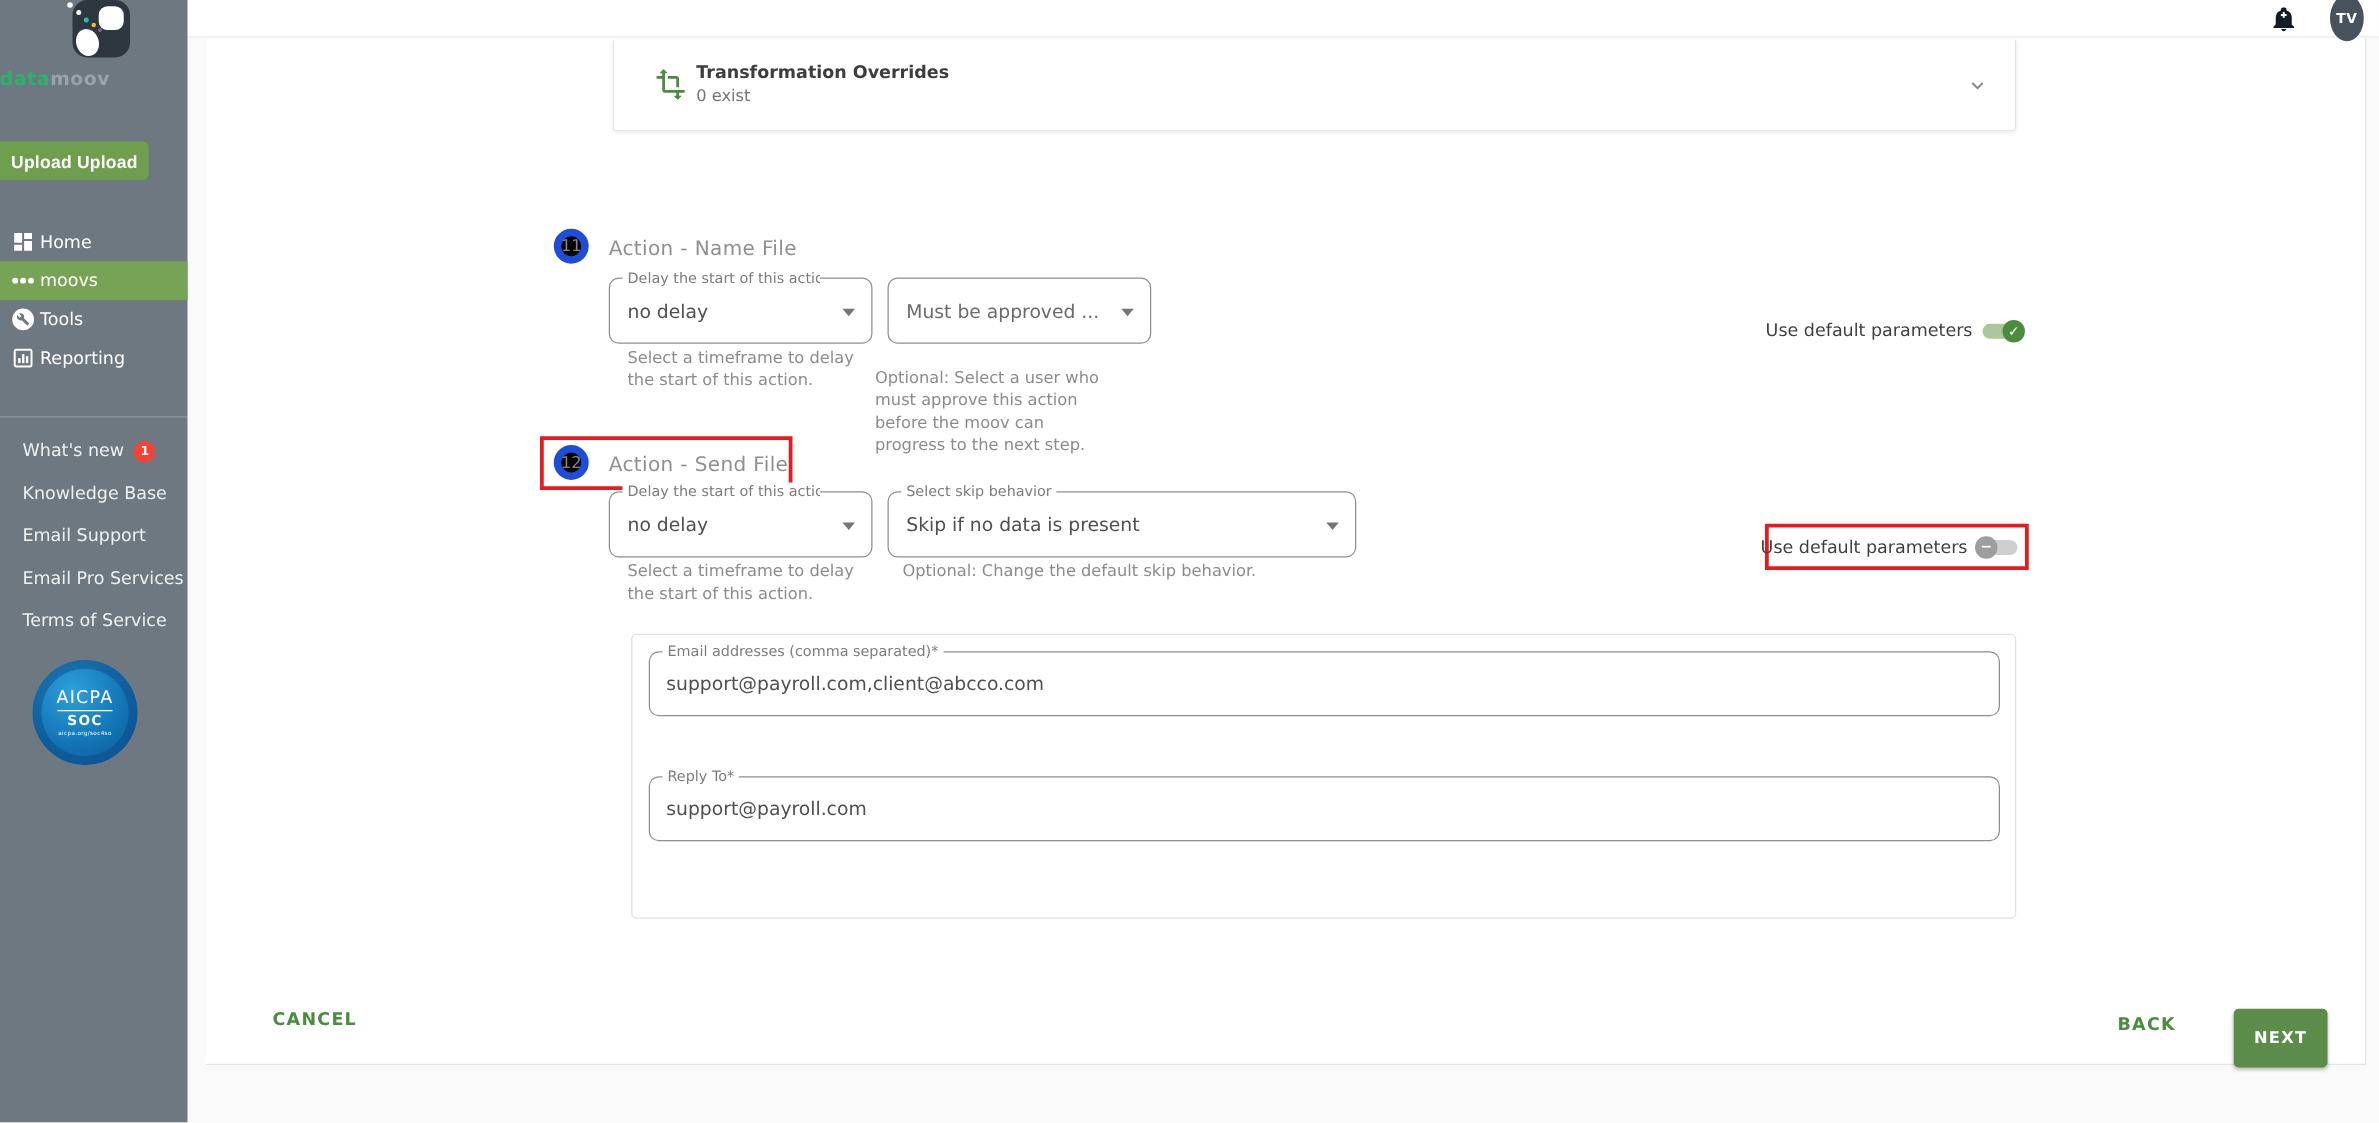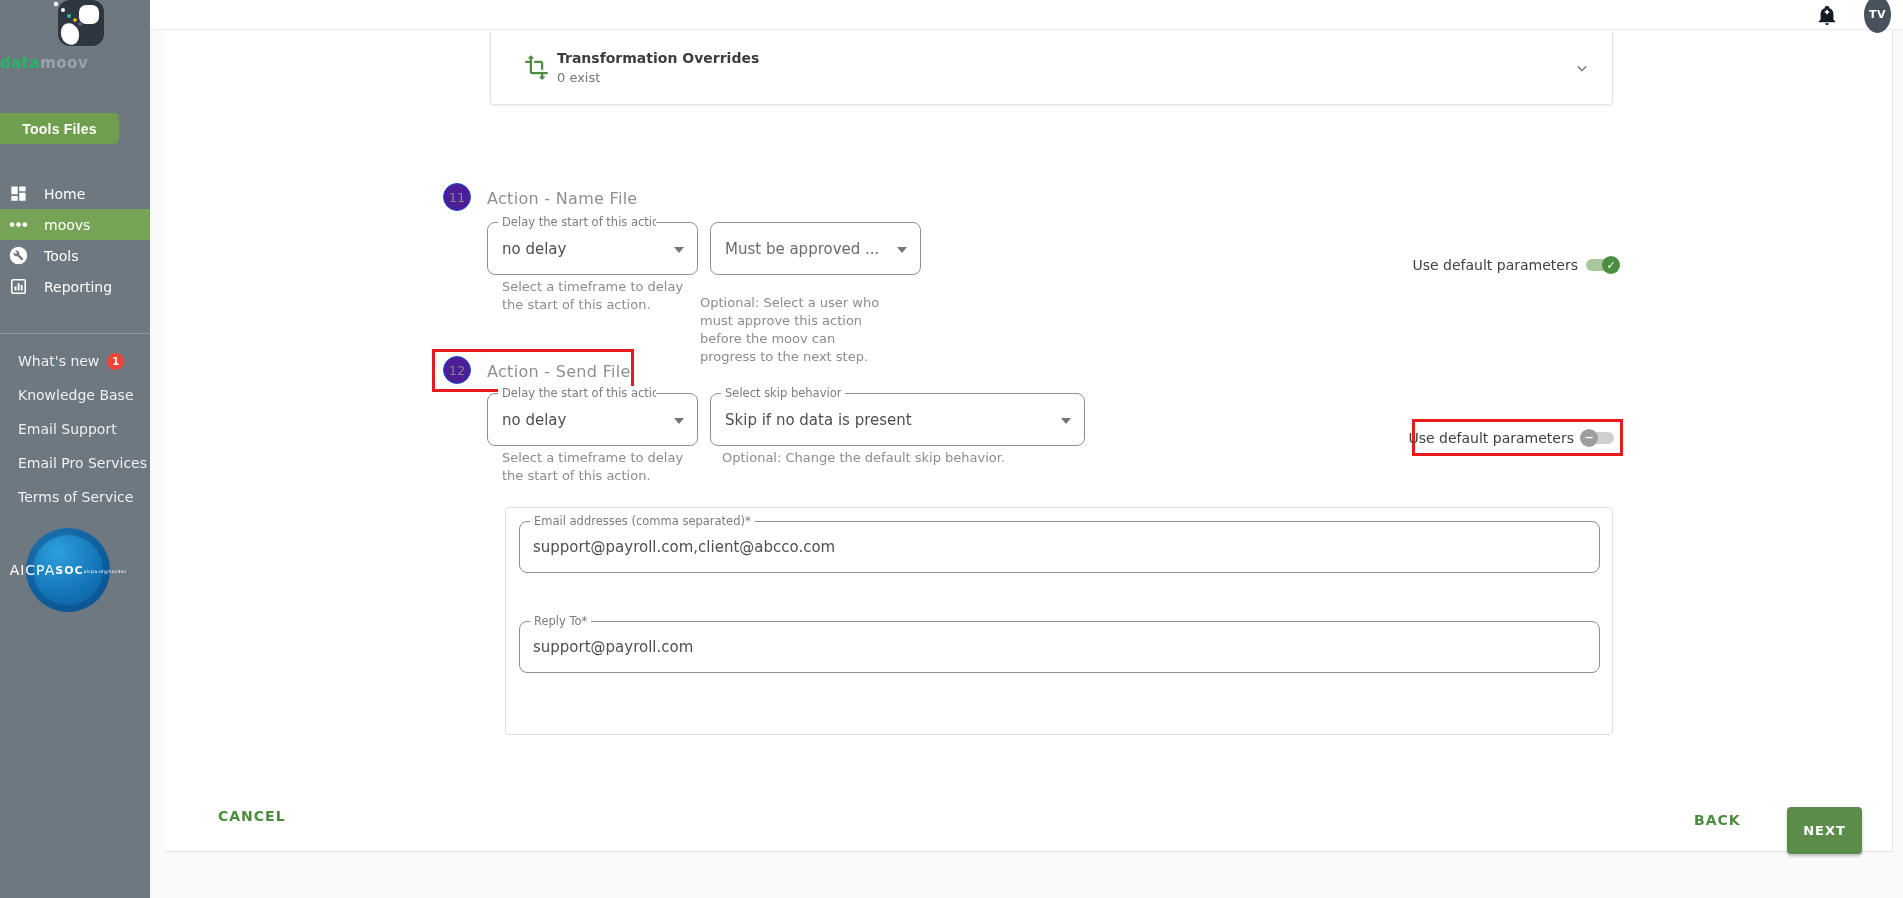--- a/index.html
+++ b/index.html
@@ -10,31 +10,31 @@
   
   .sidebar { position:absolute; left:0; top:0; width:150px; height:898px; background:#6e7880; z-index:5; }
   .logo-wrap { position:absolute; left:0; top:0; width:150px; text-align:left; }
   .logo-icon { margin:0 auto; width:58px; height:52px; position:relative; }
   .wordmark { font-size:15px; font-weight:600; letter-spacing:0.5px; margin-top:2px; }
   .wordmark .wl { color:#27b56a; }
   .wordmark .wr { color:#9aa3aa; }
   .upload-btn { position:absolute; left:0; top:113px; width:119px; height:31px; background:#6f9e4f; color:#fff;
     font-size:14px; font-weight:bold; border:none; border-radius:0 5px 5px 0; cursor:pointer; letter-spacing:0.2px; }
   .nav { position:absolute; left:0; top:178px; width:150px; }
-  .nav-item { display:flex; align-items:center; gap:16px; height:31px; padding-left:9px; color:#fff; font-size:14px; cursor:pointer; }
+  .nav-item { display:flex; align-items:center; gap:4px; height:31px; padding-left:9px; color:#fff; font-size:14px; cursor:pointer; }
   .nav-item.active { background:#77a356; }
   .nav-item svg { flex:0 0 auto; }
   .side-divider { position:absolute; left:0; top:333px; width:150px; height:1px; background:rgba(255,255,255,0.25); }
   .side-links { position:absolute; left:18px; top:351px; }
   .side-link { display:flex; align-items:center; gap:8px; color:#eef1f3; font-size:14px; height:20px; margin-bottom:14px; cursor:pointer; }
   .red-badge { width:17px; height:17px; border-radius:50%; background:#f44336; color:#fff; font-size:10px; font-weight:bold;
     display:flex; align-items:center; justify-content:center; }
   .soc-badge { position:absolute; left:26px; top:528px; width:84px; height:84px; border-radius:50%;
     background:radial-gradient(circle at 38% 30%, #2ea0dc 0%, #1273b5 55%, #0b5293 100%);
-    display:flex; align-items:center; justify-content:center; color:#fff;
+    display:flex; flex-direction:column; align-items:center; justify-content:center; color:#fff;
     box-shadow:inset 0 0 0 7px rgba(10,70,130,0.45); }
   .soc-badge .l1 { font-size:14px; letter-spacing:1px; }
   .soc-badge .rule { width:44px; height:1px; background:#fff; margin:2px 0 1px; }
   .soc-badge .l2 { font-size:11px; font-weight:bold; letter-spacing:1px; }
   .soc-badge .l3 { font-size:4.5px; margin-top:2px; letter-spacing:0.3px; }
 
   
   .topbar { position:absolute; left:150px; top:0; width:1753px; height:30px; background:#fff; border-bottom:1px solid #ececec;
     display:flex; align-items:center; justify-content:flex-end; gap:26px; padding-right:12px; z-index:4; }
   .avatar { width:27px; height:37px; border-radius:50%; background:#47525c; color:#fff; font-size:11px; font-weight:bold;
@@ -45,22 +45,22 @@
   .paper { position:absolute; left:165px; top:31px; width:1728px; height:821px; background:#fff;
     border-right:1px solid #e3e3e3; border-bottom:1px solid #e3e3e3; }
 
   .tcard { position:absolute; left:490px; top:32px; width:1123px; height:73px; background:#fff;
     border:1px solid #e4e4e4; border-top:none; border-radius:0 0 4px 4px; box-shadow:0 1px 3px rgba(0,0,0,0.07); cursor:pointer; }
   .tcard .ticon { position:absolute; left:32px; top:22px; }
   .tcard .ttitle { position:absolute; left:66px; top:18px; font-size:14px; font-weight:bold; color:#3d3d3d; }
   .tcard .tsub { position:absolute; left:66px; top:38px; font-size:13px; color:#757575; }
   .tcard .chev { position:absolute; right:20px; top:26px; cursor:pointer; }
 
-  .step-circle { position:absolute; width:28px; height:28px; border:1px solid #1d4ed8; border-radius:50%;
-    display:flex; align-items:center; justify-content:center; font-size:13px; color:#868686; background:#4c1d95; }
+  .step-circle { position:absolute; width:28px; height:28px; border:6px solid #1d4ed8; border-radius:50%;
+    display:flex; align-items:center; justify-content:center; font-size:13px; color:#868686; background:#000000; }
   .step-title { position:absolute; font-size:16px; color:#8f8f8f; letter-spacing:0.3px; }
 
   .dd { position:absolute; border:1px solid #8f8f8f; border-radius:8px; background:#fff; cursor:pointer; }
   .dd .legend { position:absolute; top:-8px; left:10px; background:#fff; padding:0 4px; font-size:11.5px; color:#7c7c7c;
     white-space:nowrap; overflow:hidden; }
   .dd .legend.clip { max-width:158px; }
   .dd .value { position:absolute; left:14px; top:50%; transform:translateY(-50%); font-size:15px; color:#4f4f4f; white-space:nowrap; }
   .dd .arrow { position:absolute; right:13px; top:50%; margin-top:-2px; width:0; height:0;
     border-left:5px solid transparent; border-right:5px solid transparent; border-top:6px solid #757575; }
 
@@ -120,21 +120,21 @@
           <circle cx="23" cy="16" r="2" fill="#2bbbad"></circle>
           <circle cx="29" cy="20" r="1.8" fill="#f4c20d"></circle>
           <circle cx="34" cy="24" r="1.6" fill="#7e57c2"></circle>
         </svg>
       </div>
       <div class="wordmark">
         <span class="wl">data</span><span class="wr">moov</span>
       </div>
     </div>
 
-    <button class="upload-btn">Tools Files</button>
+    <button class="upload-btn">Upload Upload</button>
 
     <div class="nav">
       <div class="nav-item">
         <svg width="19" height="19" viewBox="0 0 24 24">
             <path fill="#fff" d="M3 13h8V3H3v10zm0 8h8v-6H3v6zm10 0h8V11h-8v10zm0-18v6h8V3h-8z"></path>
           </svg>
         <span>Home</span>
       </div>
       <div class="nav-item active">
         <svg width="19" height="19" viewBox="0 0 24 24">

